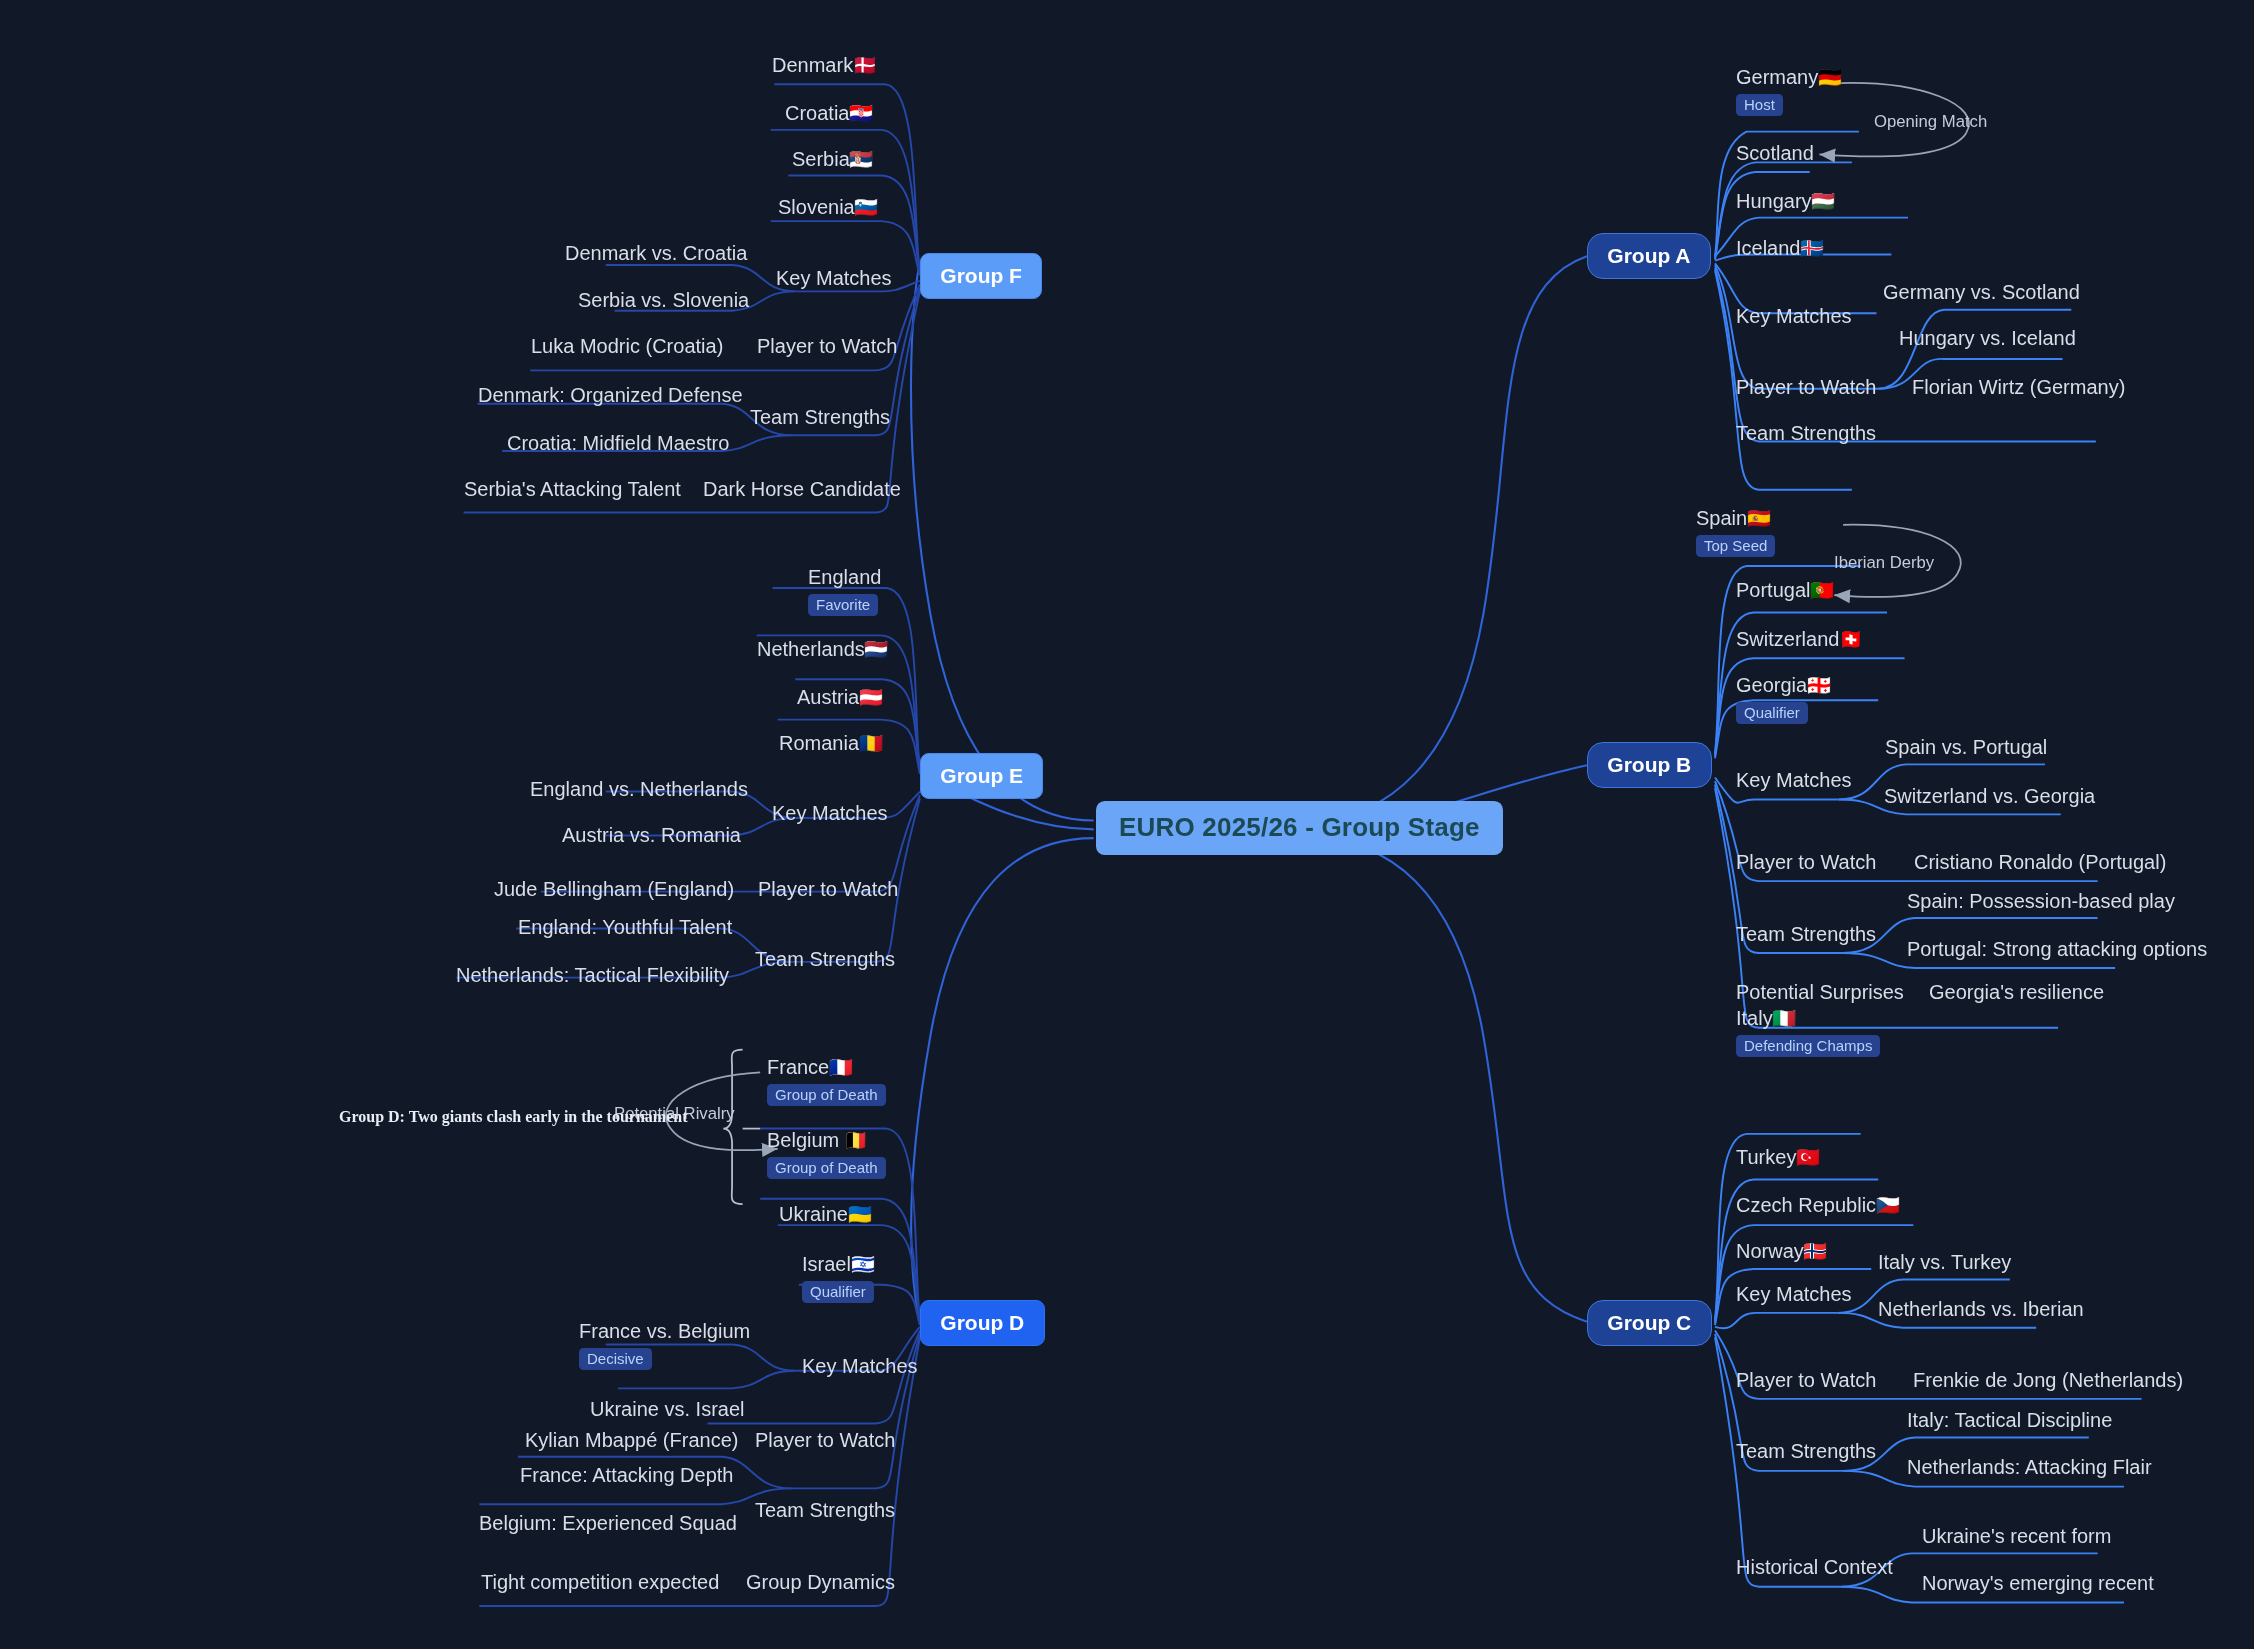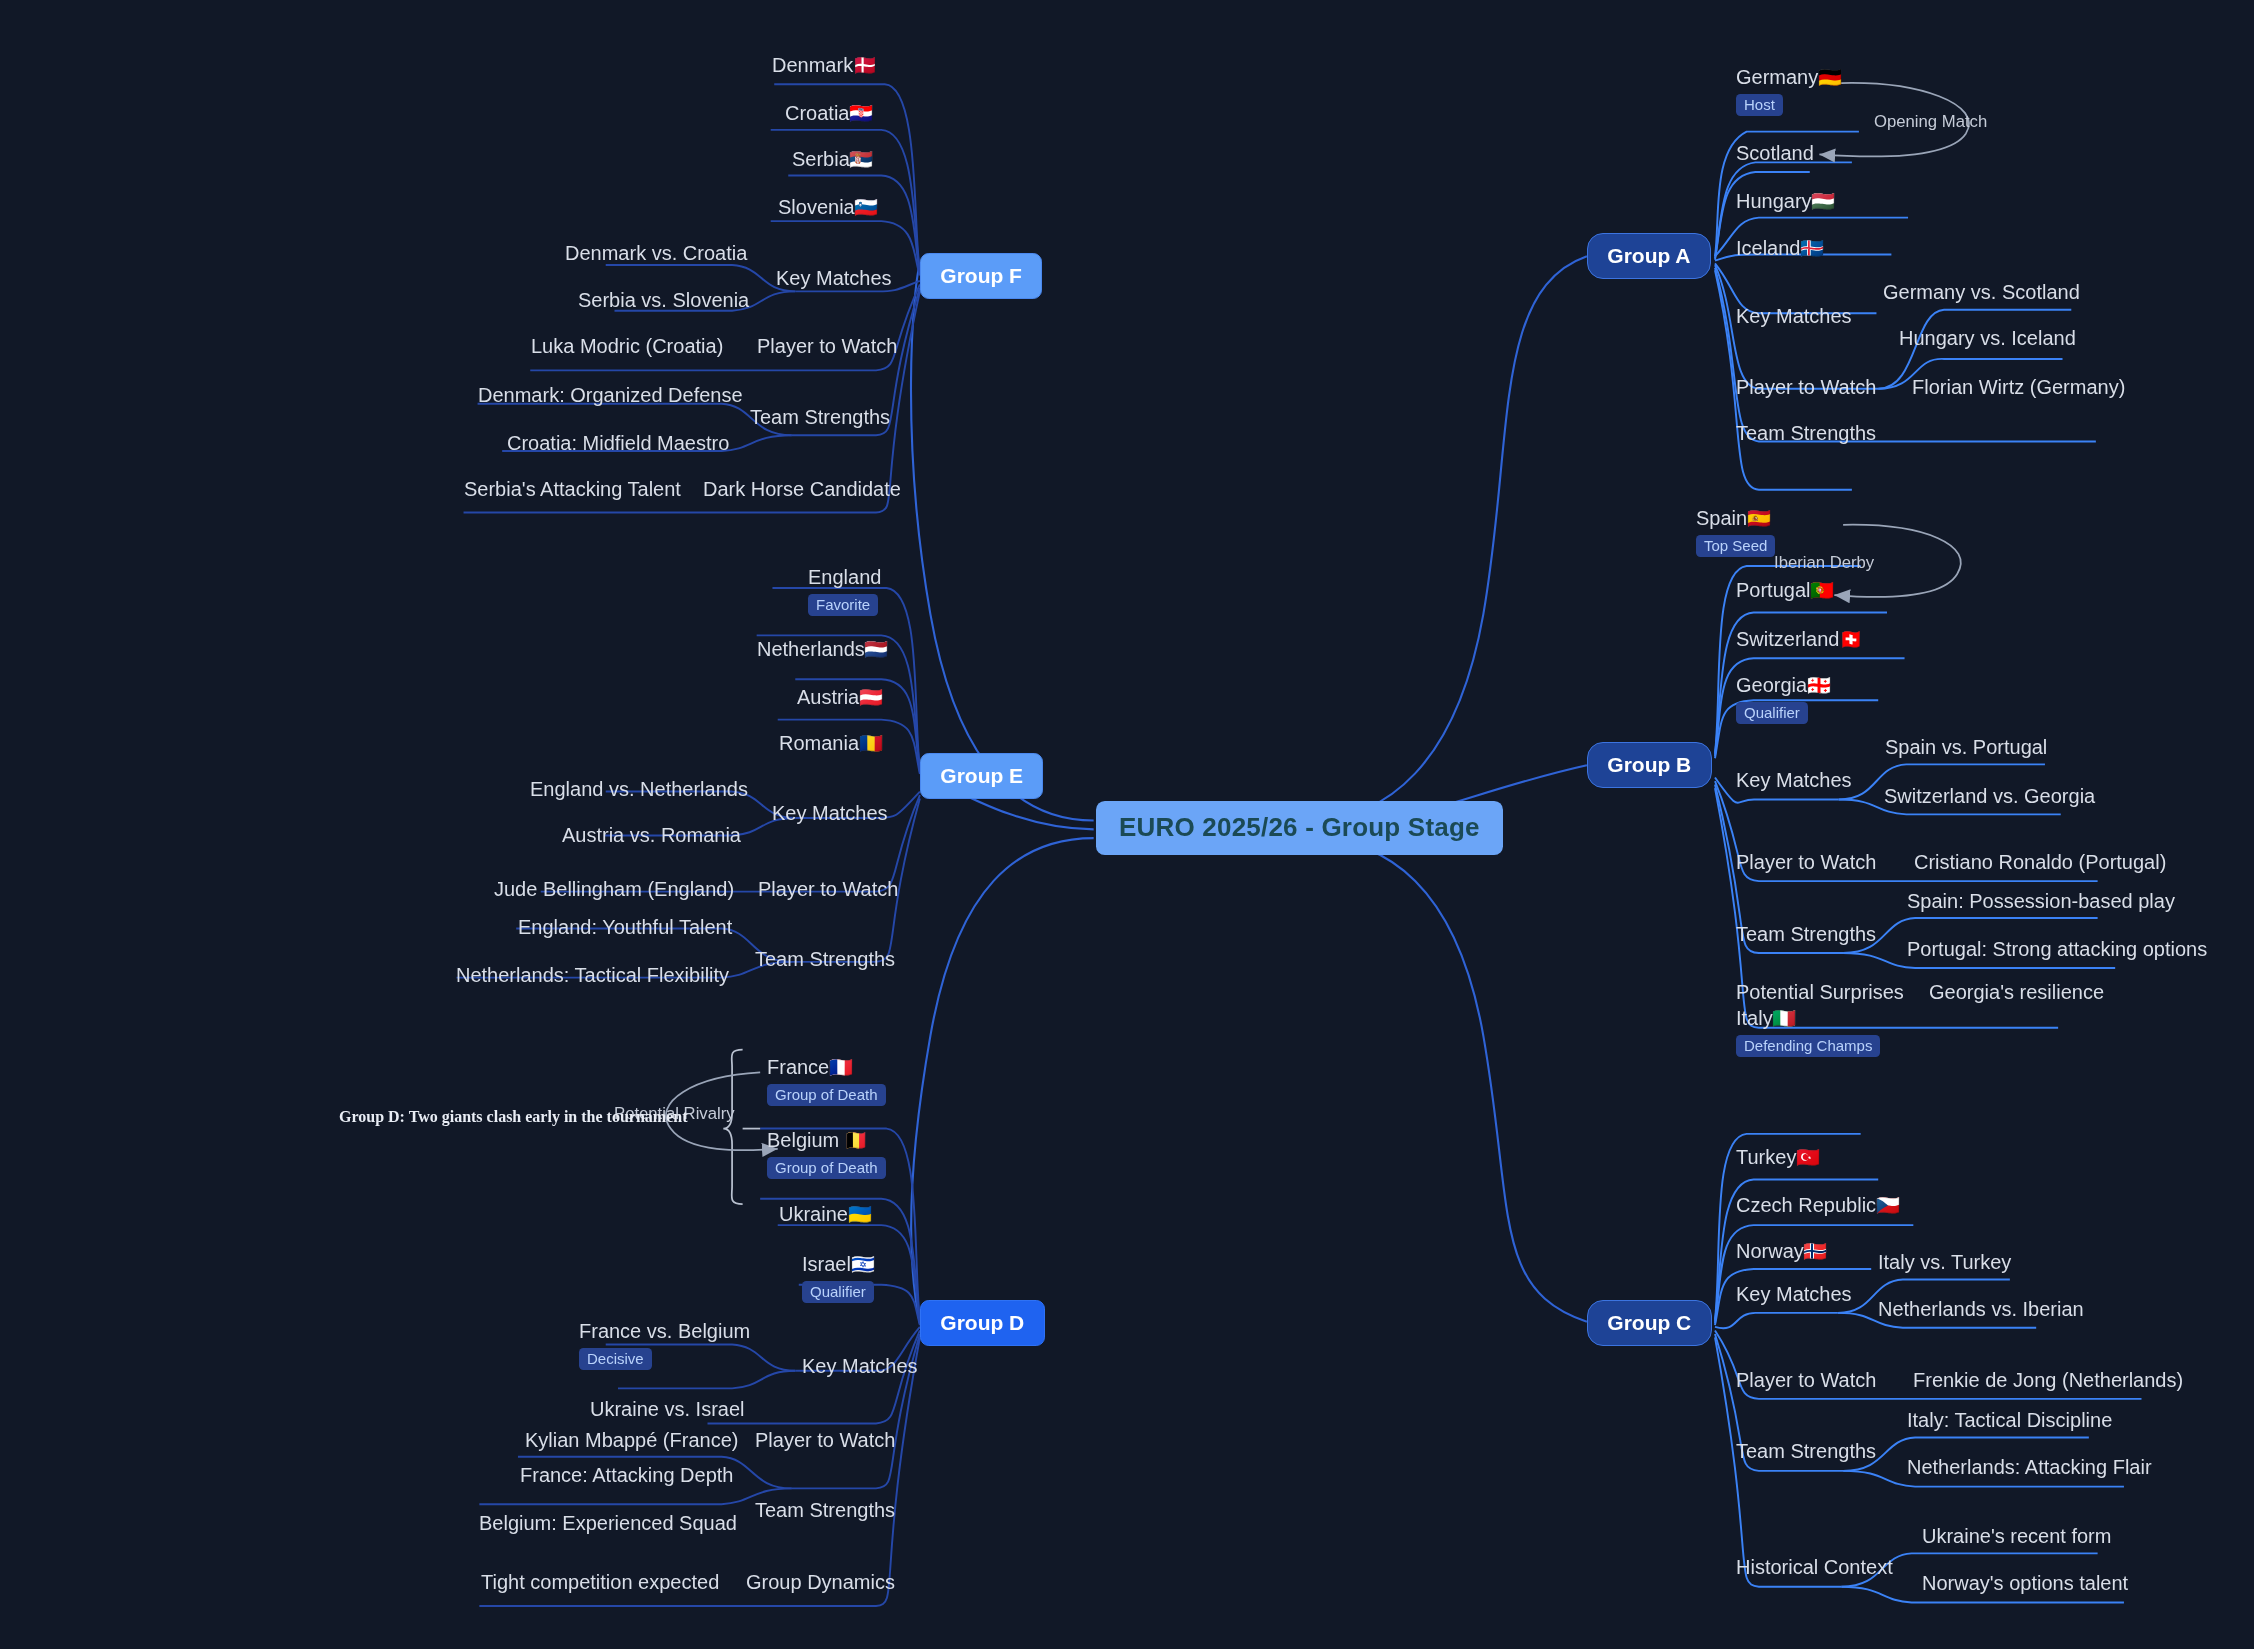--- a/index.html
+++ b/index.html
@@ -254,21 +254,21 @@
   <div class="node" style="left:1736px; top:769px;">Key Matches</div>
   <div class="node" style="left:1885px; top:736px;">Spain vs. Portugal</div>
   <div class="node" style="left:1884px; top:785px;">Switzerland vs. Georgia</div>
   <div class="node" style="left:1736px; top:851px;">Player to Watch</div>
   <div class="node" style="left:1914px; top:851px;">Cristiano Ronaldo (Portugal)</div>
   <div class="node" style="left:1736px; top:923px;">Team Strengths</div>
   <div class="node" style="left:1907px; top:890px;">Spain: Possession-based play</div>
   <div class="node" style="left:1907px; top:938px;">Portugal: Strong attacking options</div>
   <div class="node" style="left:1736px; top:981px;">Potential Surprises</div>
   <div class="node" style="left:1929px; top:981px;">Georgia's resilience</div>
-  <div class="annot" style="left:1774px; top:553px;text-align:right;">Iberian Derby</div>
+  <div class="annot" style="left:1834px; top:553px;text-align:right;">Iberian Derby</div>
 
   <div class="node grp dark" style="left:1587px; top:1300px;">Group C</div>
 
   <div class="node stack left-al" style="left:1736px; top:1007px;">
     <div><span class="lbl">Italy</span><span class="flag">🇮🇹</span></div>
     <span class="badge">Defending Champs</span>
   </div>
   <div class="node" style="left:1736px; top:1146px;">
     <span class="lbl">Turkey</span><span class="flag">🇹🇷</span>
   </div>
@@ -281,21 +281,21 @@
   <div class="node" style="left:1736px; top:1283px;">Key Matches</div>
   <div class="node" style="left:1878px; top:1251px;">Italy vs. Turkey</div>
   <div class="node" style="left:1878px; top:1298px;">Netherlands vs. Iberian</div>
   <div class="node" style="left:1736px; top:1369px;">Player to Watch</div>
   <div class="node" style="left:1913px; top:1369px;">Frenkie de Jong (Netherlands)</div>
   <div class="node" style="left:1736px; top:1440px;">Team Strengths</div>
   <div class="node" style="left:1907px; top:1409px;">Italy: Tactical Discipline</div>
   <div class="node" style="left:1907px; top:1456px;">Netherlands: Attacking Flair</div>
   <div class="node" style="left:1736px; top:1556px;">Historical Context</div>
   <div class="node" style="left:1922px; top:1525px;">Ukraine's recent form</div>
-  <div class="node" style="left:1922px; top:1572px;">Norway's options talent</div>
+  <div class="node" style="left:1922px; top:1572px;">Norway's emerging recent</div>
 
   <div class="node grp vivid" style="left:920px; top:1300px;">Group D</div>
 
   <div class="node stack left-al" style="left:767px; top:1056px;">
     <div><span class="lbl">France</span><span class="flag">🇫🇷</span></div>
     <span class="badge">Group of Death</span>
   </div>
   <div class="node stack left-al" style="left:767px; top:1129px;">
     <div><span class="lbl">Belgium</span> <span class="flag">🇧🇪</span></div>
     <span class="badge">Group of Death</span>

